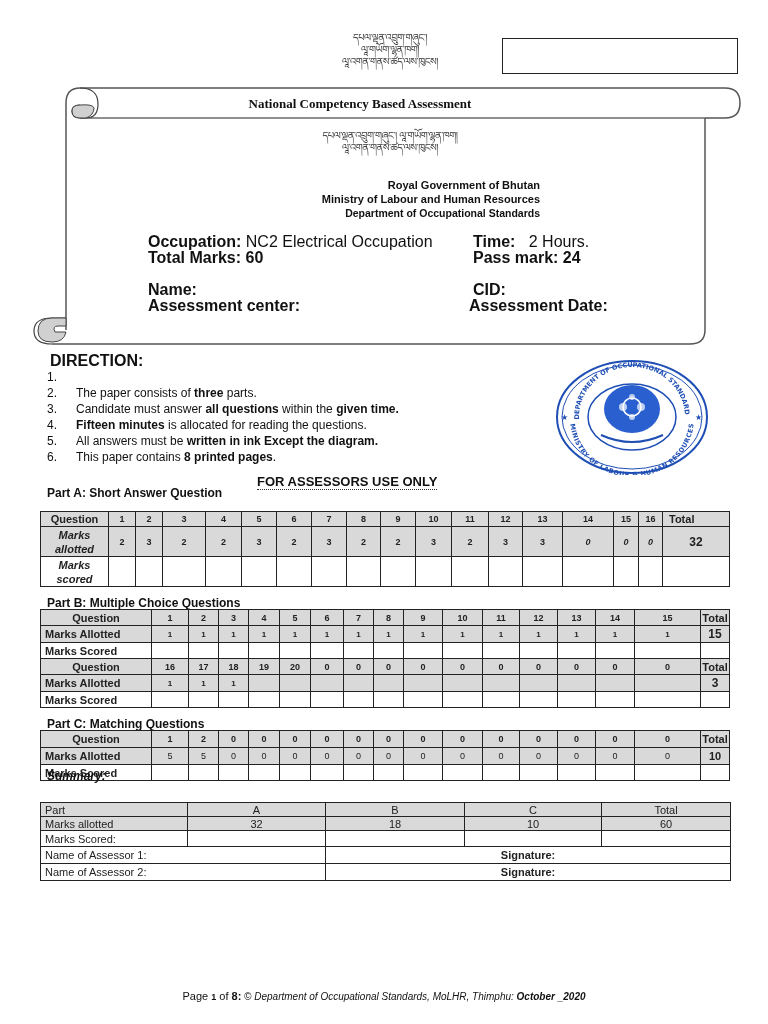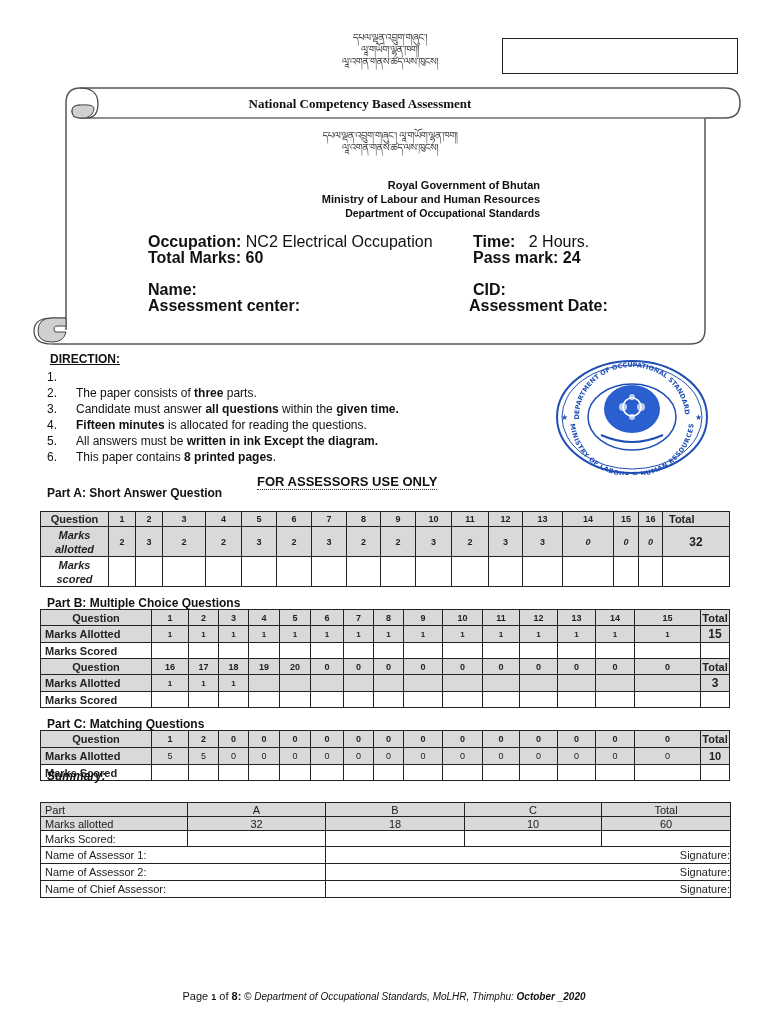--- a/index.html
+++ b/index.html
@@ -7,36 +7,36 @@
          font-family: "Liberation Sans", "DejaVu Sans", sans-serif; color: #111; }
   .abs { position: absolute; }
   .tib { font-family: "DejaVu Sans", sans-serif; font-size: 10px; color: #333; text-align: center; line-height: 12px; letter-spacing: -0.5px; }
   .idbox { left: 502px; top: 38px; width: 236px; height: 36px; border: 1.5px solid #222; box-sizing: border-box; }
   svg.scroll { position: absolute; left: 0; top: 0; }
   .title { font-weight: bold; font-size: 13px; font-family: Liberation Serif, serif; }
   .center { text-align: center; }
   .org { font-size: 11px; font-weight: bold; line-height: 14px; text-align: right; }
   .info { font-size: 16px; line-height: 16px; }
   .info b { font-weight: bold; }
-  .dir-head { font-size: 12px; font-weight: bold; text-decoration: underline; }
+  .dir-head { font-size: 16px; font-weight: bold; }
   .dirs { font-size: 12px; line-height: 16px; margin: 0; padding: 0; list-style: none; }
   .dirs li { display: flex; }
   .dirs .num { width: 29px; }
   .assessors { font-size: 13px; font-weight: bold; border-bottom: 1px dotted #333; line-height: 14px; }
   .partlbl { font-size: 12px; font-weight: bold; }
   table.grid { border-collapse: collapse; position: absolute; table-layout: fixed; }
   table.grid td { border: 1.5px solid #222; text-align: center; padding: 0; font-size: 9px; font-weight: bold; color: #222; overflow: hidden; white-space: nowrap; }
   table.grid tr.shade td { background: #d9d9d9; }
   table.grid td.rowhead { font-size: 11px; }
   table.grid td.rowhead-i { font-size: 11px; font-style: italic; line-height: 14px; white-space: normal; }
   table.grid td.total { font-size: 11px; }
   table.grid td.tot-big { font-size: 12px; }
   table.sum td { font-weight: normal; font-size: 11px; }
   table.sum td.left { text-align: left; padding-left: 4px; }
-  table.sum td.sig { text-align: right; }
+  table.sum td.sig { text-align: center; font-weight: bold; }
   .footer { font-size: 11px; }
   .footer i { font-style: italic; font-size: 10px; }
   .seal { position: absolute; left: 553px; top: 357px; width: 158px; height: 118px; }
 </style>
 </head>
 <body>
 
 <div class="abs tib" style="left:300px; top:32px; width:180px;">
   <div>དཔལ་ལྡན་འབྲུག་གཞུང་།</div>
   <div>ལཱ་གཡོག་ལྷན་ཁག།</div>
@@ -476,22 +476,18 @@
         <td></td>
       </tr>
       <tr style="height: 17px;">
         <td class="left" colspan="2">Name of Assessor 1:</td>
         <td class="sig" colspan="3" style="padding-left: 0px;">Signature:</td>
       </tr>
       <tr style="height: 17px;">
         <td class="left" colspan="2">Name of Assessor 2:</td>
         <td class="sig" colspan="3" style="padding-left: 0px;">Signature:</td>
       </tr>
-      <tr style="height: 17px;">
-        <td class="left" colspan="2">Name of Chief Assessor:</td>
-        <td class="sig" colspan="3" style="padding-left: 0px;">Signature:</td>
-      </tr>
     </tbody>
 </table>
 
 <div class="abs footer center" style="left:100px; top:990px; width:568px;">
   <span>Page </span><b style="font-size:9px;">1</b><span> of </span><b>8:</b><i> © Department of Occupational Standards, MoLHR, Thimphu:</i><i style="font-weight:bold;"> October _2020</i>
 </div>
 
 </body></html>

